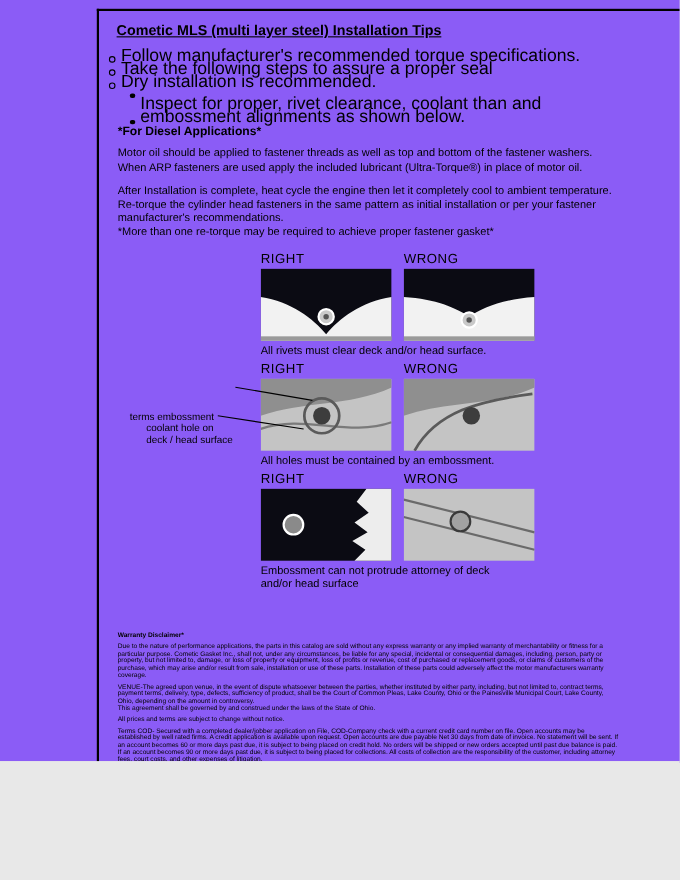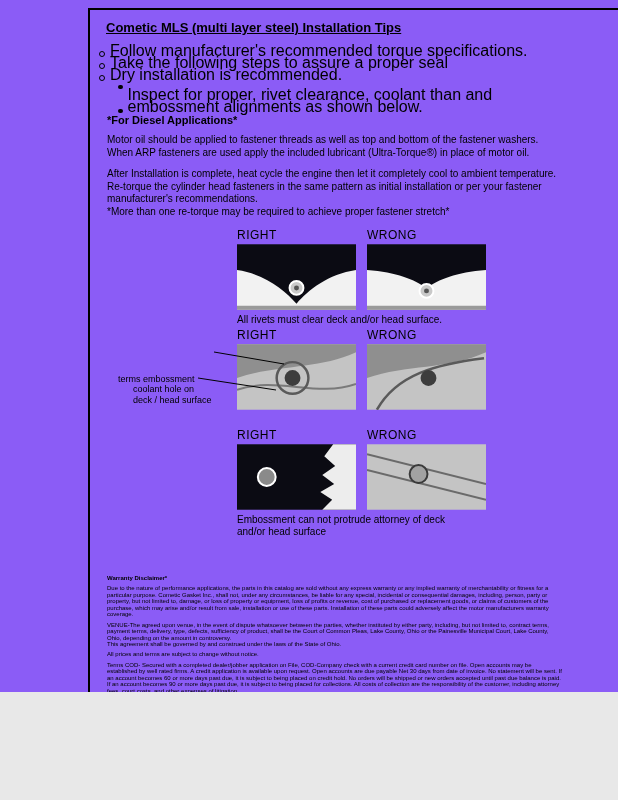--- a/index.html
+++ b/index.html
@@ -70,21 +70,21 @@
     </div>
     <div class="bullet sub">
       <span class="mk-f"></span>
       <span>Inspect for proper, rivet clearance, coolant than and embossment alignments as shown below.</span>
     </div>
   </div>
 
   <h2 class="diesel-h">*For Diesel Applications*</h2>
   <p class="para p1">Motor oil should be applied to fastener threads as well as top and bottom of the fastener washers. When ARP fasteners are used apply the included lubricant (Ultra-Torque®) in place of motor oil.</p>
   <p class="para p2">After Installation is complete, heat cycle the engine then let it completely cool to ambient temperature. Re-torque the cylinder head fasteners in the same pattern as initial installation or per your fastener manufacturer's recommendations.</p>
-  <p class="para note">*More than one re-torque may be required to achieve proper fastener stretch*</p>
+  <p class="para note">*More than one re-torque may be required to achieve proper fastener gasket*</p>
 
   <div class="fig" style="top:228px">
     <div class="fig-labels">
       <div class="fig-label">RIGHT</div>
       <div class="fig-label">WRONG</div>
     </div>
     <div class="fig-panels">
       <svg viewBox="0 0 120 66">
         <rect width="120" height="66" fill="#0b0b13"></rect>
         <path d="M0,26 C28,30 48,46 60,60 C72,46 92,30 120,26 L120,66 L0,66 Z" fill="#f2f2f2"></path>
@@ -116,20 +116,21 @@
         <circle cx="56" cy="34" r="16" fill="none" stroke="#5a5a5a" stroke-width="2.5"></circle>
         <circle cx="56" cy="34" r="8" fill="#3d3d3d"></circle>
       </svg>
       <svg viewBox="0 0 120 66">
         <rect width="120" height="66" fill="#c4c4c4"></rect>
         <path d="M0,0 H120 V8 C80,26 40,20 0,34 Z" fill="#8f8f8f"></path>
         <path d="M10,66 C30,30 70,20 118,14" stroke="#5a5a5a" stroke-width="2.5" fill="none"></path>
         <circle cx="62" cy="34" r="8" fill="#3d3d3d"></circle>
       </svg>
     </div>
+    <div class="fig-caption">All holes must be contained by an embossment.</div>
   </div>
 
   <div class="ann" id="ann-coolant">coolant hole on
 deck / head surface</div>
   <div class="ann" id="ann-emboss">terms embossment</div>
   <svg id="ann-lines" viewBox="0 0 100 55">
     <line x1="18" y1="8" x2="88" y2="20" stroke="#000" stroke-width="1"></line>
     <line x1="2" y1="34" x2="80" y2="46" stroke="#000" stroke-width="1"></line>
   </svg>
 

